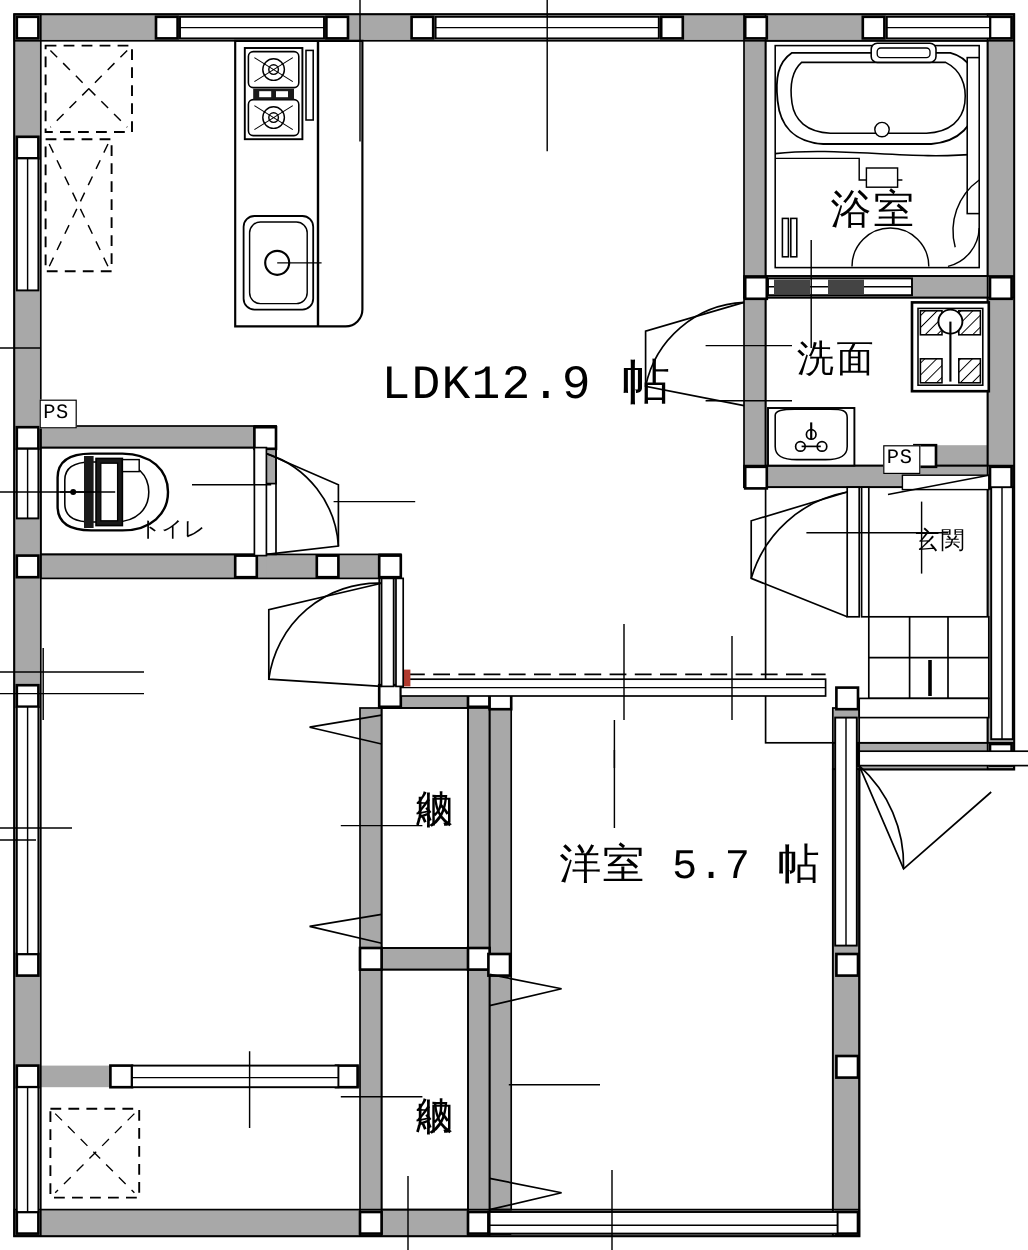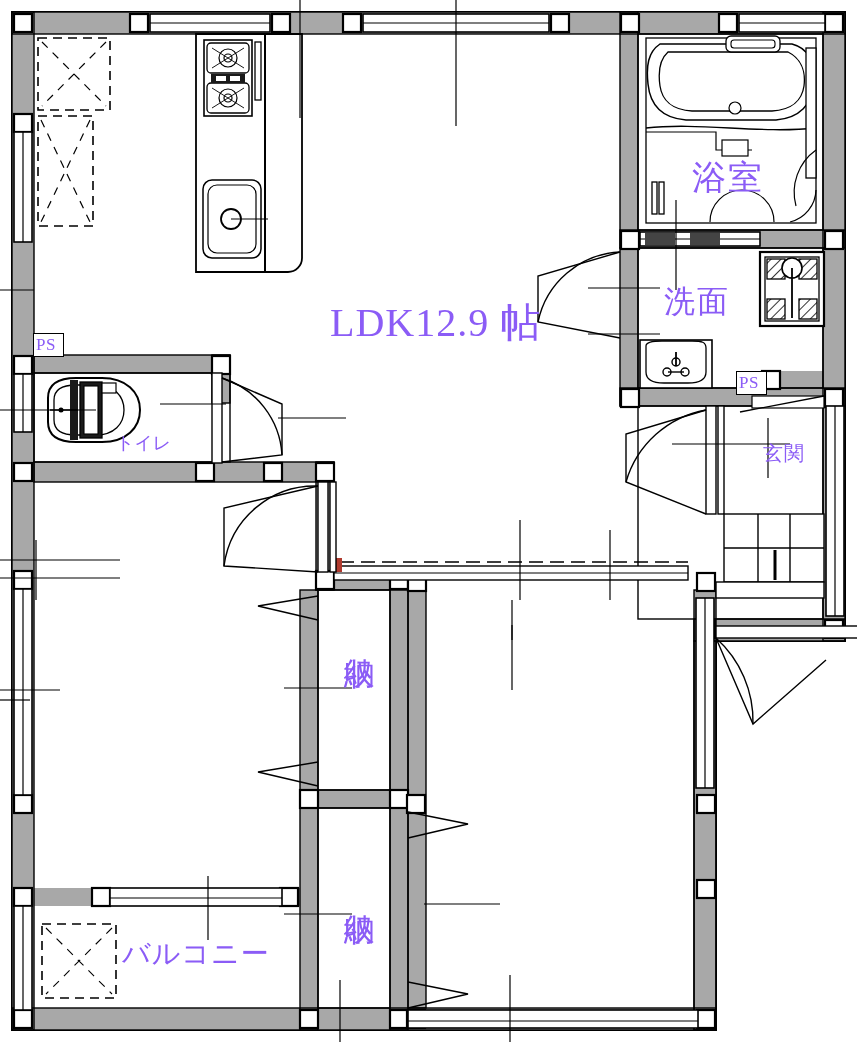--- a/index.html
+++ b/index.html
@@ -19,27 +19,27 @@
   }
   #plan-svg {
     position: absolute;
     left: 0;
     top: 0;
     width: 857px;
     height: 1042px;
   }
   .room-label {
     position: absolute;
-    color: #8b5cf6;
-    font-family: Liberation Serif, serif;
+    color: #000000;
+    font-family: Liberation Mono, monospace;
     white-space: nowrap;
     line-height: 1;
     letter-spacing: 0.5px;
   }
-  .lbl-ldk   { font-size: 40px; left: 318px; top: 303px; letter-spacing: 1px; margin-left: 12px; }
+  .lbl-ldk   { font-size: 40px; left: 318px; top: 303px; letter-spacing: 1px; }
   .lbl-bath  { font-size: 34px; left: 692px; top: 161px; letter-spacing: 2px; }
   .lbl-wash  { font-size: 31px; left: 664px; top: 286px; letter-spacing: 2px; }
   .lbl-genkan{ font-size: 20px; left: 763px; top: 443px; letter-spacing: 1px; }
   .lbl-toilet{ font-size: 18px; left: 116px; top: 434px; letter-spacing: 0px; }
   .lbl-room1 { font-size: 35px; left: 60px;  top: 706px; letter-spacing: 1px; }
   .lbl-room2 { font-size: 35px; left: 466px; top: 706px; letter-spacing: 1px; }
   .lbl-cl1   { font-size: 31px; left: 341px; top: 634px; line-height: 1.12; }
   .lbl-cl2   { font-size: 31px; left: 341px; top: 890px; line-height: 1.12; }
   .lbl-balcony{ font-size: 28px; left: 122px; top: 940px; letter-spacing: 1px; }
   .lbl-ps1   { font-size: 17px; left: 36px;  top: 336px; }
@@ -446,22 +446,22 @@
       <line x1="768" y1="418" x2="768" y2="478"></line>
       <line x1="512" y1="625" x2="512" y2="690"></line>
     </g>
   </svg>
 
   <div class="room-label lbl-ldk">LDK12.9 帖</div>
   <div class="room-label lbl-bath">浴室</div>
   <div class="room-label lbl-wash">洗面</div>
   <div class="room-label lbl-genkan">玄関</div>
   <div class="room-label lbl-toilet">トイレ</div>
+  <div class="room-label lbl-room2">洋室 5.7 帖</div>
   <div class="room-label lbl-cl1 vert">収納</div>
   <div class="room-label lbl-cl2 vert">収納</div>
-  <div class="room-label lbl-balcony">バルコニー</div>
 
   <div class="ps-box ps-box-1"></div>
   <div class="ps-box ps-box-2"></div>
   <div class="room-label lbl-ps1">PS</div>
   <div class="room-label lbl-ps2">PS</div>
 
 </div>
 
 </body></html>

